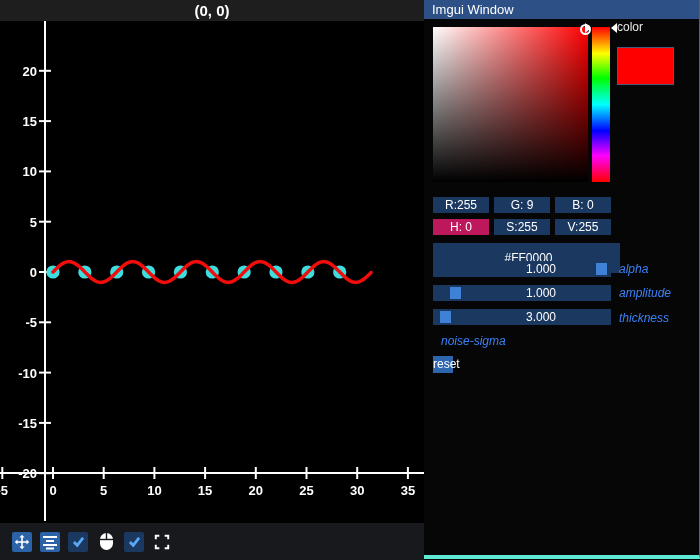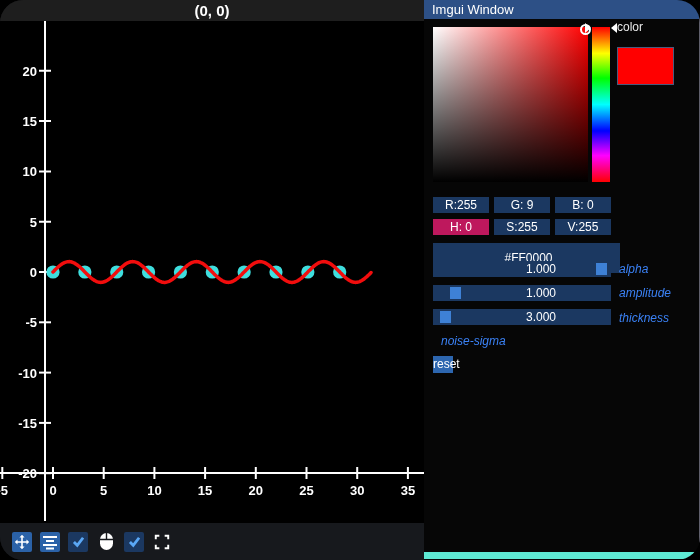--- a/index.html
+++ b/index.html
@@ -1,31 +1,31 @@
 <!DOCTYPE html>
 <html><head>
 <meta charset="utf-8">
 <style>
   html,body{margin:0;padding:0;background:#000;}
   *{box-sizing:border-box;font-family:"Liberation Sans",sans-serif;}
-  #app{position:relative;width:700px;height:560px;background:#0a0a0a;overflow:hidden;border-radius:23px;}
+  #app{position:relative;width:700px;height:560px;background:#0a0a0a;overflow:hidden;}
 
   
   #plot-panel{position:absolute;left:0;top:0;width:424px;height:560px;background:#101114;}
   #plot-title-bar{position:absolute;left:0;top:0;width:424px;height:21px;background:#1e1e1e;
     color:#fff;font-weight:bold;font-size:15px;text-align:center;line-height:21px;}
   #plot-canvas{position:absolute;left:0;top:21px;background:#000;}
   #plot-toolbar{position:absolute;left:0;top:523px;width:424px;height:37px;background:#17191d;
     display:flex;align-items:center;gap:8px;padding-left:12px;}
   .tb-btn{width:20px;height:20px;border-radius:2px;display:flex;align-items:center;justify-content:center;}
   .tb-plain{width:20px;height:20px;display:flex;align-items:center;justify-content:center;}
 
   
   #imgui-window{position:absolute;left:424px;top:0;width:276px;height:559px;background:#060606;
-    border-right:1px solid #5f5f6b;border-bottom:7px solid #5eead4;color:#e8e8e8;font-size:12px;}
+    border-right:1px solid #5f5f6b;border-bottom:4px solid #5eead4;color:#e8e8e8;font-size:12px;}
   #imgui-title-bar{position:absolute;left:0;top:0;width:100%;height:19px;
     color:#fff;font-size:13px;line-height:19px;padding-left:8px;}
   #sv-picker{position:absolute;left:9px;top:27px;width:155px;height:155px;
     background:linear-gradient(to bottom,rgba(0,0,0,0),#000),linear-gradient(to right,#fff,#f00);}
   #sv-cursor{position:absolute;right:-3px;top:-3px;width:11px;height:11px;border:2px solid #fff;
     border-radius:50%;background:transparent;}
   #hue-bar{position:absolute;left:168px;top:27px;width:18px;height:155px;
     background:linear-gradient(to bottom,#f00 0%,#ff0 17%,#0f0 33%,#0ff 50%,#00f 67%,#f0f 83%,#f00 100%);}
   .hue-tri{position:absolute;width:0;height:0;border-top:5px solid transparent;border-bottom:5px solid transparent;}
   #hue-tri-left{left:-7px;top:-4px;border-left:6px solid #fff;}

